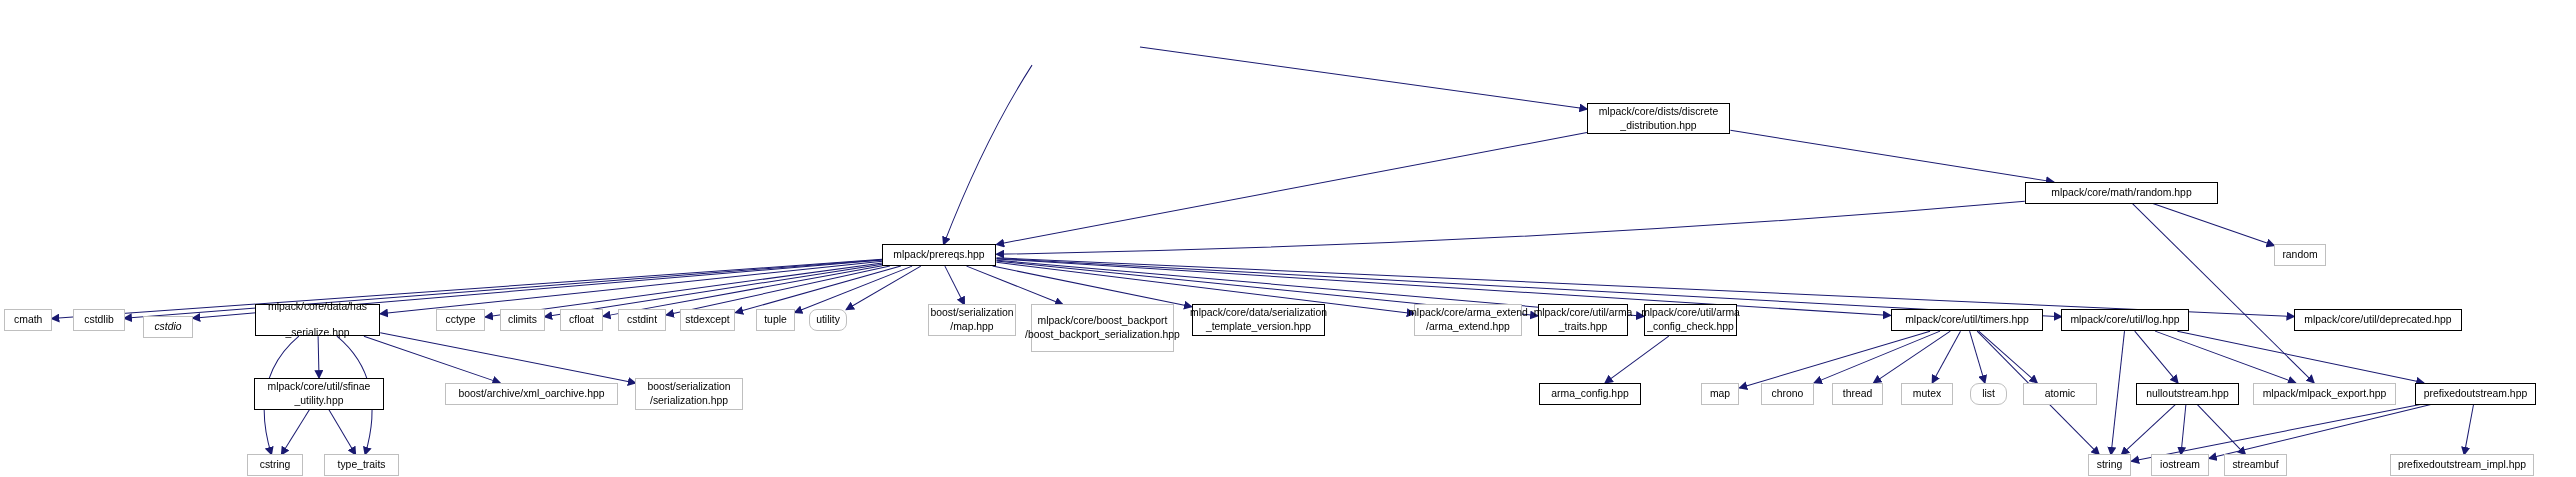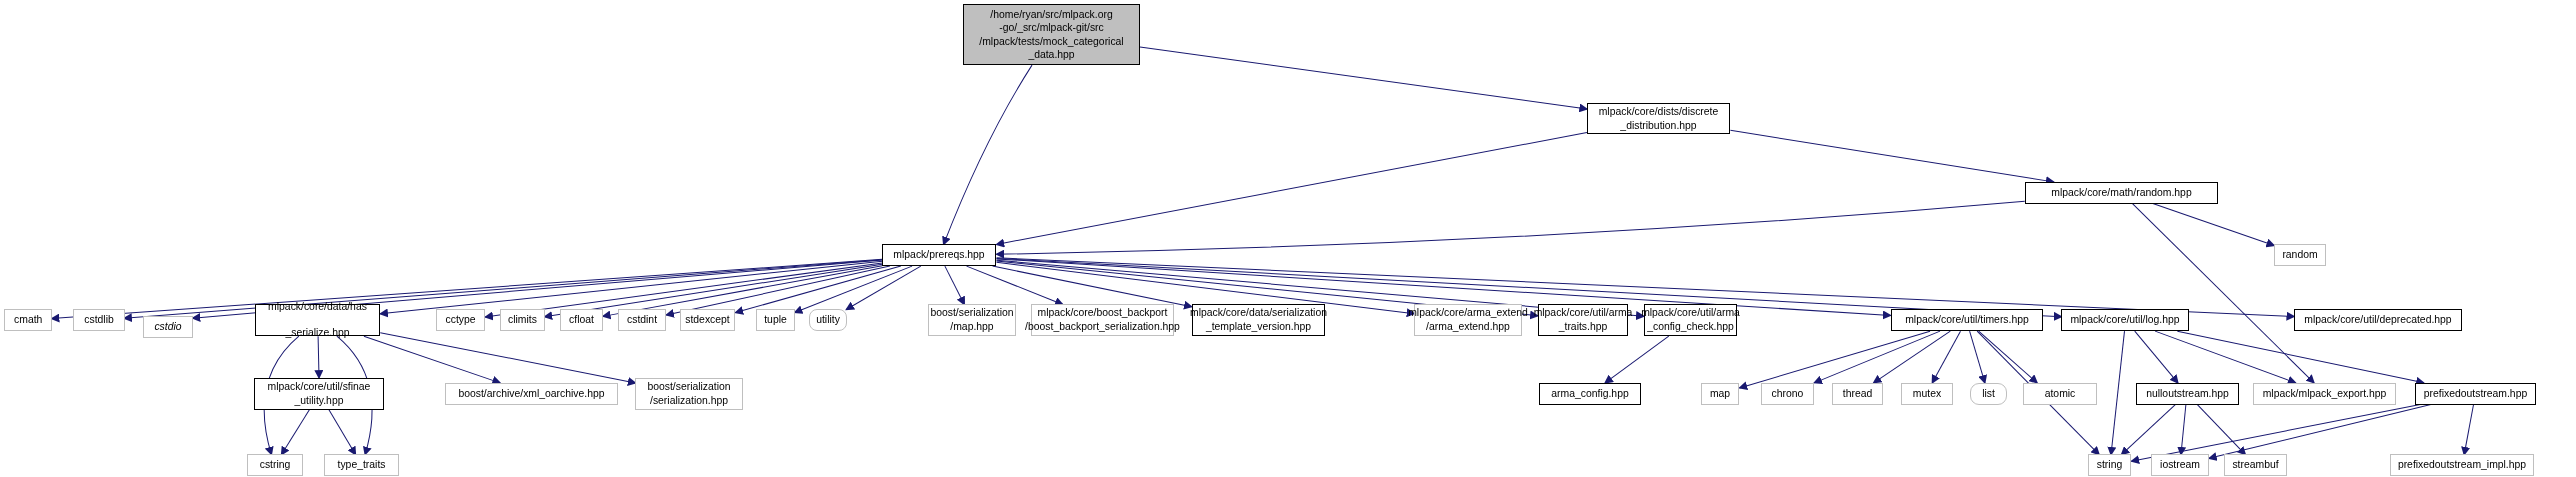--- a/index.html
+++ b/index.html
@@ -73,26 +73,20 @@
         <path d="M2547.580459770115,397 L2531.419540229885,545" fill="none" stroke="#191970" stroke-width="1.2" marker-end="url(#arrow)"></path>
         <path d="M2608.517441860465,485 L2543.982558139535,545" fill="none" stroke="#191970" stroke-width="1.2" marker-end="url(#arrow)"></path>
         <path d="M2621.2151162790697,485 L2615.2848837209303,545" fill="none" stroke="#191970" stroke-width="1.2" marker-end="url(#arrow)"></path>
         <path d="M2634.970930232558,485 L2692.529069767442,545" fill="none" stroke="#191970" stroke-width="1.2" marker-end="url(#arrow)"></path>
         <path d="M2902.2151162790697,485 L2556,552.9007981755987" fill="none" stroke="#191970" stroke-width="1.2" marker-end="url(#arrow)"></path>
         <path d="M2914.9127906976746,485 L2649,549.509167842031" fill="none" stroke="#191970" stroke-width="1.2" marker-end="url(#arrow)"></path>
         <path d="M2966.0813953488373,485 L2954.9186046511627,545" fill="none" stroke="#191970" stroke-width="1.2" marker-end="url(#arrow)"></path>
       </g>
   </svg>
 
-<div class="node current" style="left: 963px; top: 4.2px; width: 177px; height: 61px;">
-      <span>/home/ryan/src/mlpack.org</span>
-      <span>-go/_src/mlpack-git/src</span>
-      <span>/mlpack/tests/mock_categorical</span>
-      <span>_data.hpp</span>
-    </div>
     <div class="node internal" style="left: 1587px; top: 103px; width: 143px; height: 31px;">
       <span>mlpack/core/dists/discrete</span>
       <span>_distribution.hpp</span>
     </div>
     <div class="node internal" style="left: 2025px; top: 182px; width: 193px; height: 22px;">
       <span>mlpack/core/math/random.hpp</span>
     </div>
     <div class="node external" style="left: 2274px; top: 244px; width: 52px; height: 22px;">
       <span>random</span>
     </div>
@@ -130,21 +124,21 @@
     <div class="node external" style="left: 756px; top: 309px; width: 39px; height: 22px;">
       <span>tuple</span>
     </div>
     <div class="node external" style="left: 809px; top: 309px; width: 38px; height: 22px; border-radius: 8px;">
       <span>utility</span>
     </div>
     <div class="node external" style="left: 928px; top: 304px; width: 88px; height: 32px;">
       <span>boost/serialization</span>
       <span>/map.hpp</span>
     </div>
-    <div class="node external" style="left: 1031px; top: 304px; width: 143px; height: 32px;">
+    <div class="node external" style="left: 1031px; top: 304px; width: 143px; height: 48px;">
       <span>mlpack/core/boost_backport</span>
       <span>/boost_backport_serialization.hpp</span>
     </div>
     <div class="node internal" style="left: 1192px; top: 304px; width: 133px; height: 32px;">
       <span>mlpack/core/data/serialization</span>
       <span>_template_version.hpp</span>
     </div>
     <div class="node external" style="left: 1414px; top: 304px; width: 108px; height: 32px;">
       <span>mlpack/core/arma_extend</span>
       <span>/arma_extend.hpp</span>

